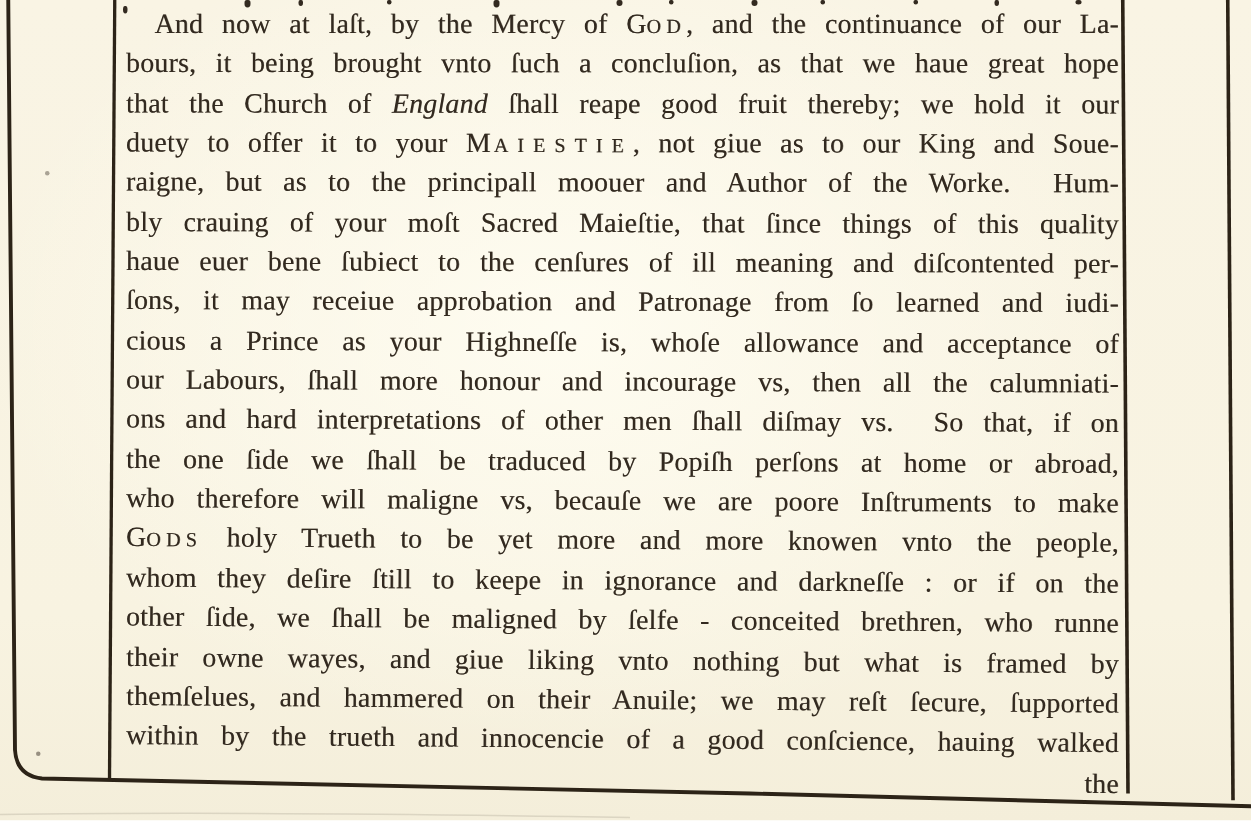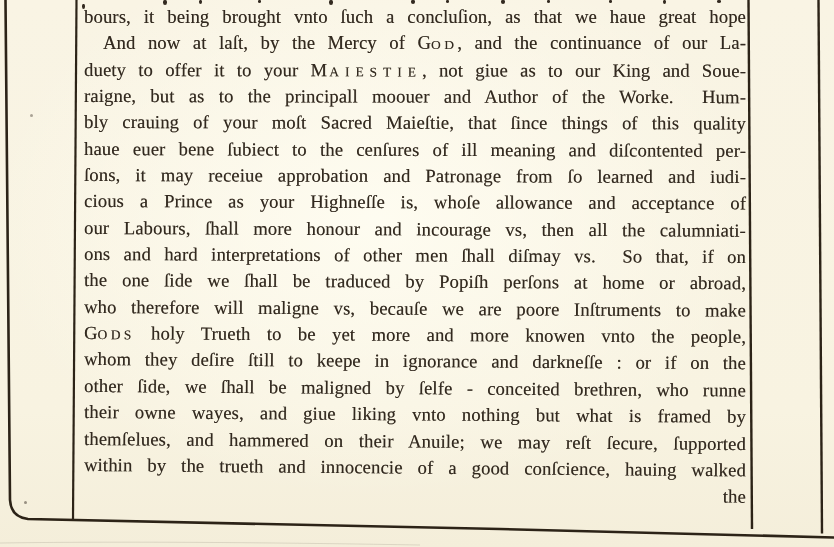--- a/index.html
+++ b/index.html
@@ -65,22 +65,23 @@
     <i class="frag" style="left:609px; top:0;   width:3px; height:3px;"></i>
     <i class="frag" style="left:663px; top:0;   width:3px; height:4px;"></i>
     <i class="frag" style="left:717px; top:0;   width:4px; height:3px;"></i>
     <i class="speck" style="left:30px; top:114px; width:3px; height:3px; opacity:.45;"></i>
     <i class="speck" style="left:24px; top:501px; width:3px; height:3px; opacity:.55;"></i>
   </span>
 
   
   <div class="textblock">
 
-    <div class="line" style="transform: rotate(0.026deg);"><span>bours, it being brought vnto ſuch a concluſion, as that we haue great hope</span></div>
-      <div class="line indent" style="transform: rotate(0deg);"><span>And now at laſt, by the Mercy of G</span><span class="sc">OD</span><span>, and the continuance of our La-</span></div>
+    <div class="line indent" style="transform: rotate(0deg);"><span>And now at laſt, by the Mercy of G</span><span class="sc">OD</span><span>, and the continuance of our La-</span></div>
+      <div class="line" style="transform: rotate(0.026deg);"><span>bours, it being brought vnto ſuch a concluſion, as that we haue great hope</span></div>
+      <div class="line" style="transform: rotate(0.052deg);"><span>that the Church of </span><span class="italic">England</span><span> ſhall reape good fruit thereby; we hold it our</span></div>
       <div class="line" style="transform: rotate(0.078deg);"><span>duety to offer it to your M</span><span class="scw">AIESTIE</span><span>, not giue as to our King and Soue-</span></div>
       <div class="line" style="transform: rotate(0.104deg);"><span>raigne, but as to the principall moouer and Author of the Worke.&nbsp; Hum-</span></div>
       <div class="line" style="transform: rotate(0.13deg);"><span>bly crauing of your moſt Sacred Maieſtie, that ſince things of this quality</span></div>
       <div class="line" style="transform: rotate(0.156deg);"><span>haue euer bene ſubiect to the cenſures of ill meaning and diſcontented per-</span></div>
       <div class="line" style="transform: rotate(0.182deg);"><span>ſons, it may receiue approbation and Patronage from ſo learned and iudi-</span></div>
       <div class="line" style="transform: rotate(0.208deg);"><span>cious a Prince as your Highneſſe is, whoſe allowance and acceptance of</span></div>
       <div class="line" style="transform: rotate(0.234deg);"><span>our Labours, ſhall more honour and incourage vs, then all the calumniati-</span></div>
       <div class="line" style="transform: rotate(0.26deg);"><span>ons and hard interpretations of other men ſhall diſmay vs.&nbsp; So that, if on</span></div>
       <div class="line" style="transform: rotate(0.286deg);"><span>the one ſide we ſhall be traduced by Popiſh perſons at home or abroad,</span></div>
       <div class="line" style="transform: rotate(0.312deg);"><span>who therefore will maligne vs, becauſe we are poore Inſtruments to make</span></div>

